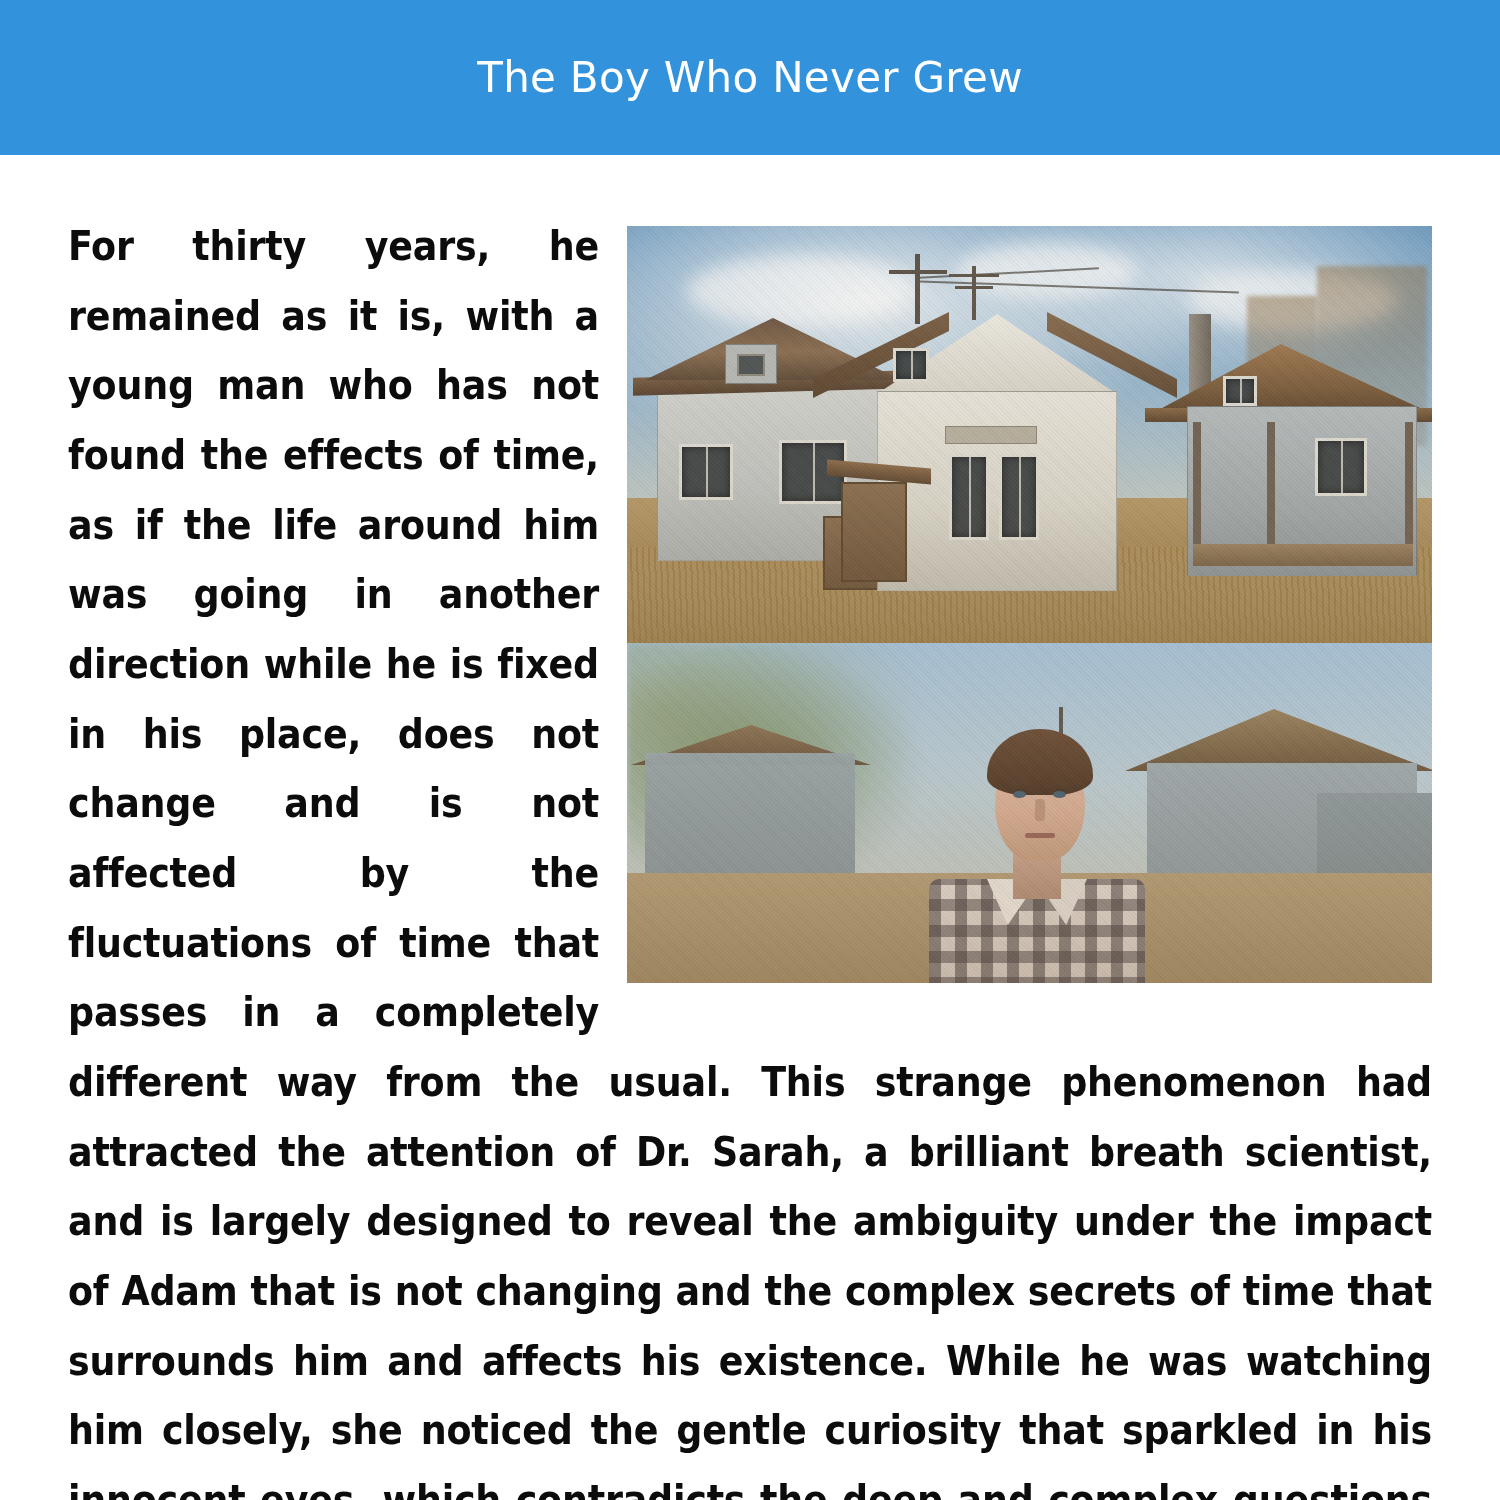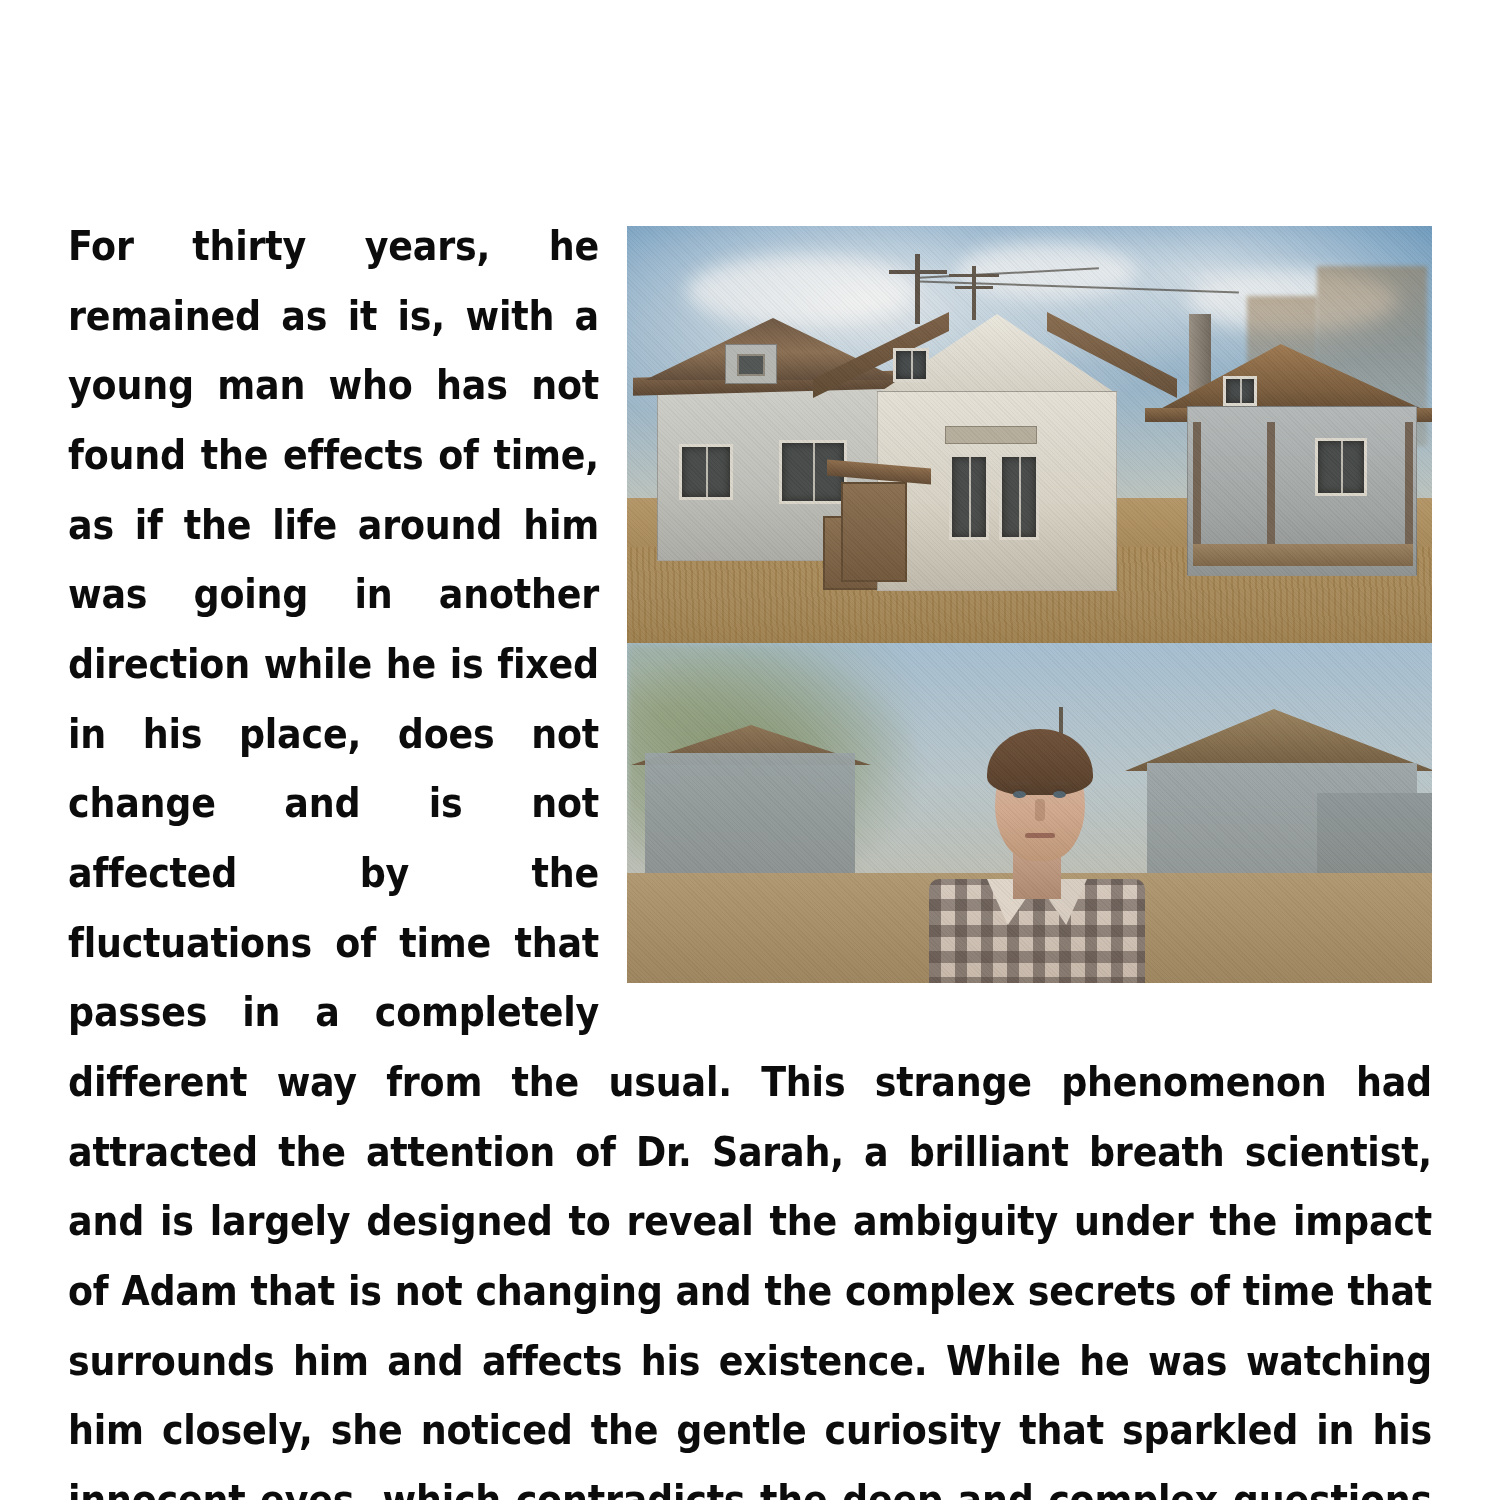--- a/index.html
+++ b/index.html
@@ -327,20 +327,23 @@
     position: absolute; inset: 0;
     background: linear-gradient(180deg, rgba(140,150,160,0.10), rgba(170,130,80,0.10));
     pointer-events: none;
   }
 </style>
 </head>
 <body>
 
 <div class="page">
 
+  <div class="header-bar">
+    <div class="header-title">The Boy Who Never Grew</div>
+  </div>
 
   <div class="content">
 
     <div class="figure-stack">
 
       <div class="photo photo-1">
         <div class="p1-sky"></div>
         <div class="p1-cloud" style="left:60px; top:30px; width:230px; height:70px;"></div>
         <div class="p1-cloud" style="left:330px; top:18px; width:180px; height:55px;"></div>
         <div class="p1-cloud" style="left:560px; top:44px; width:210px; height:60px;"></div>

